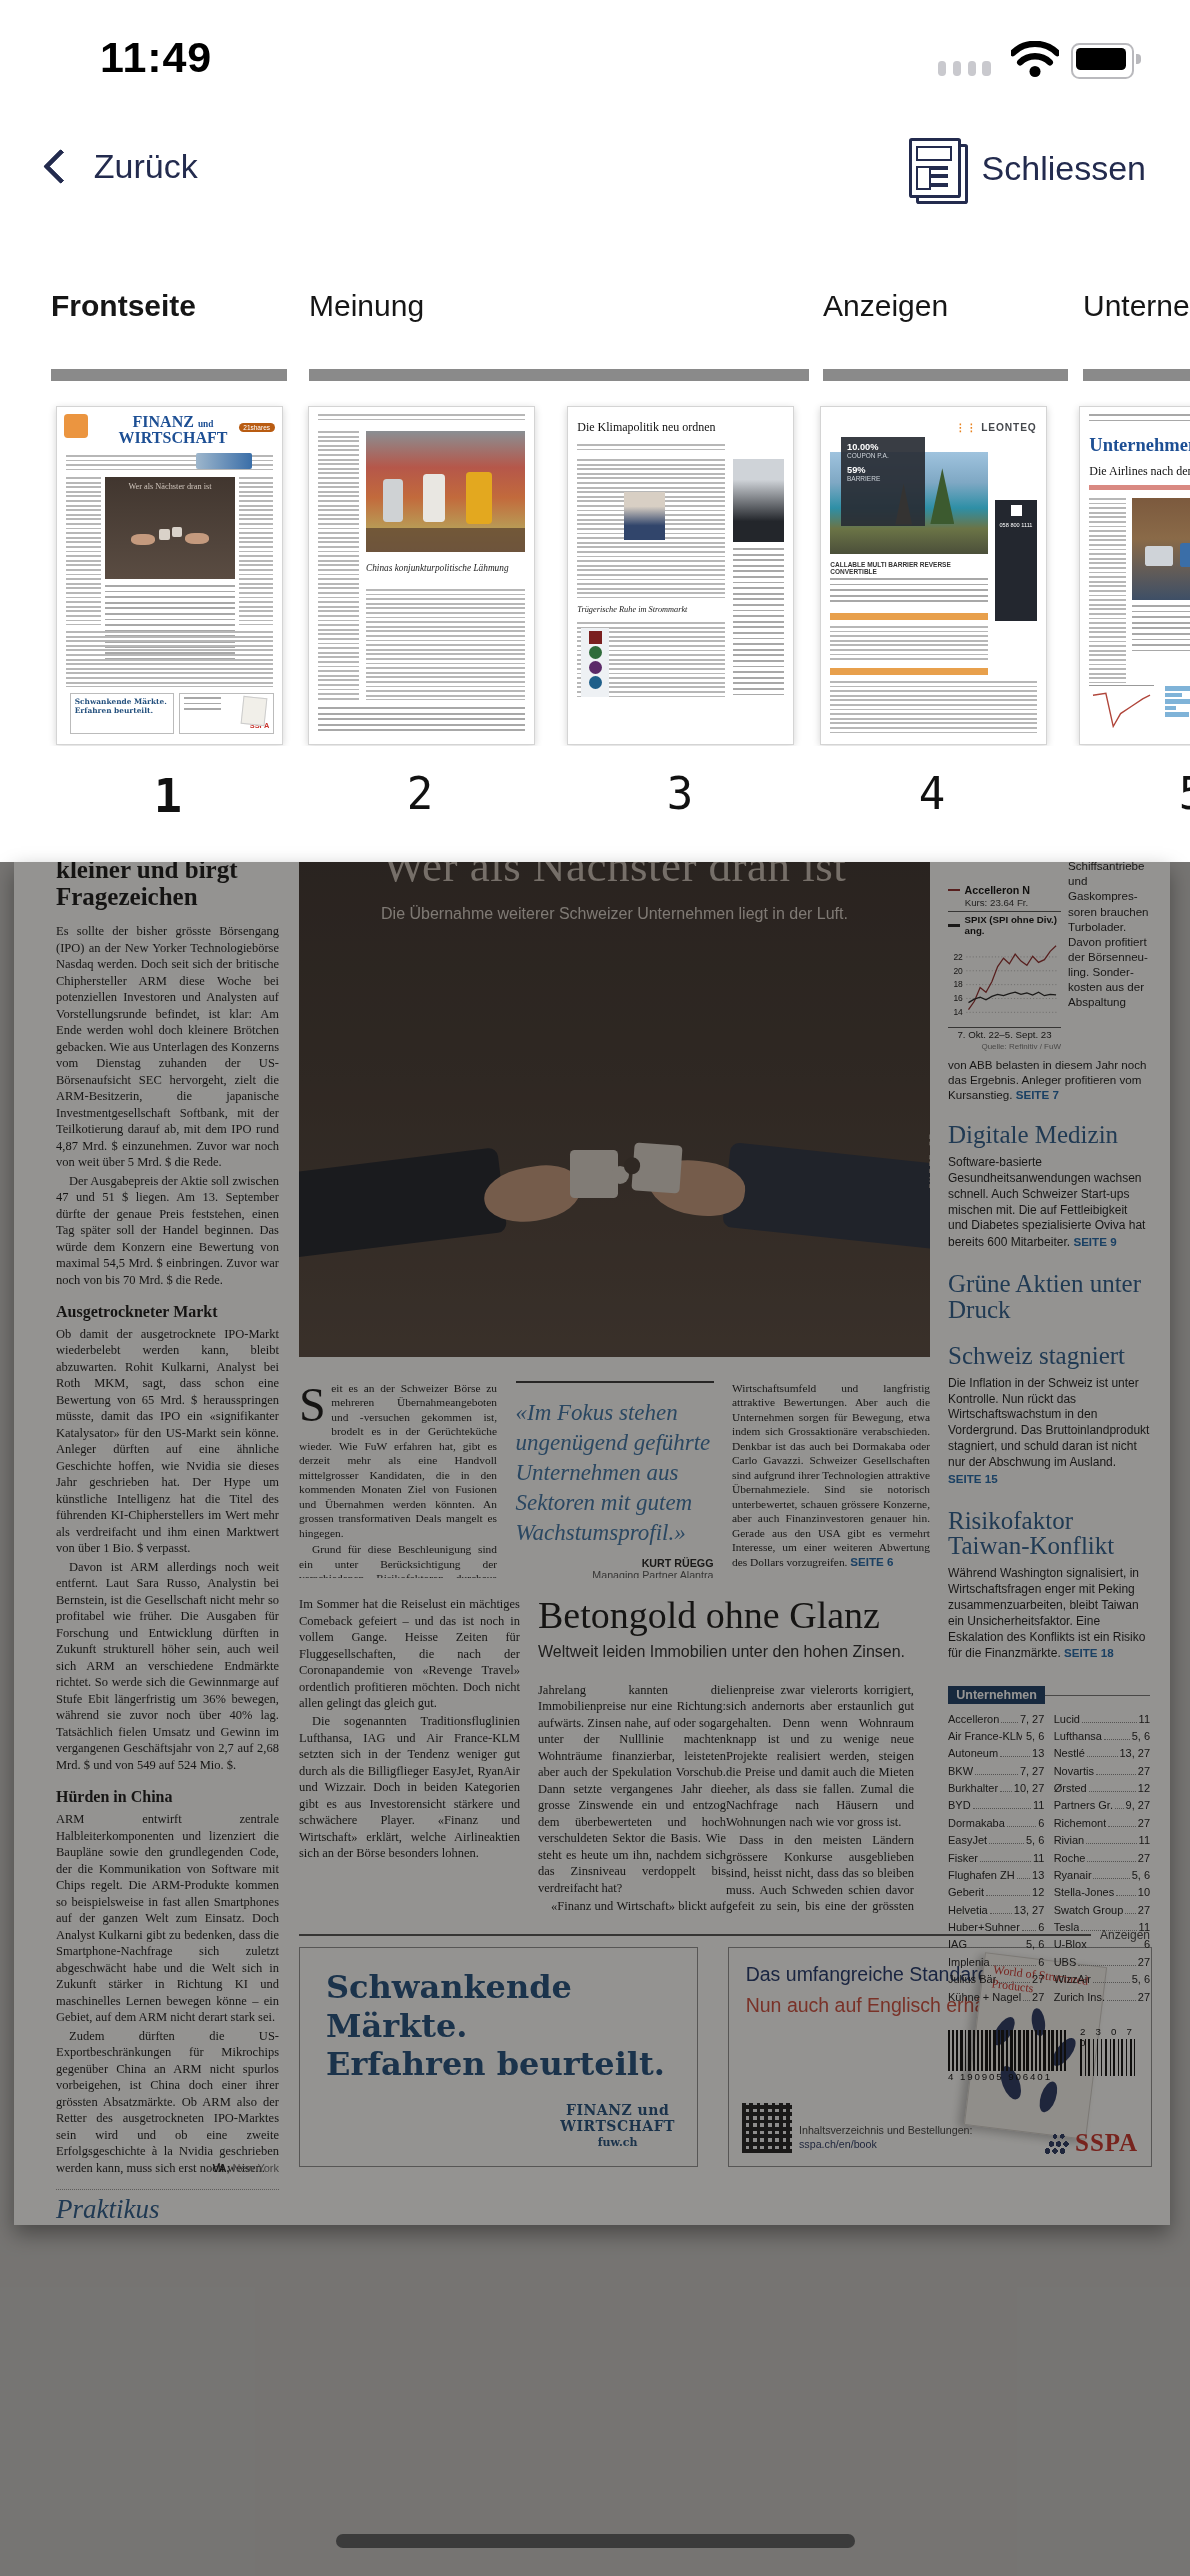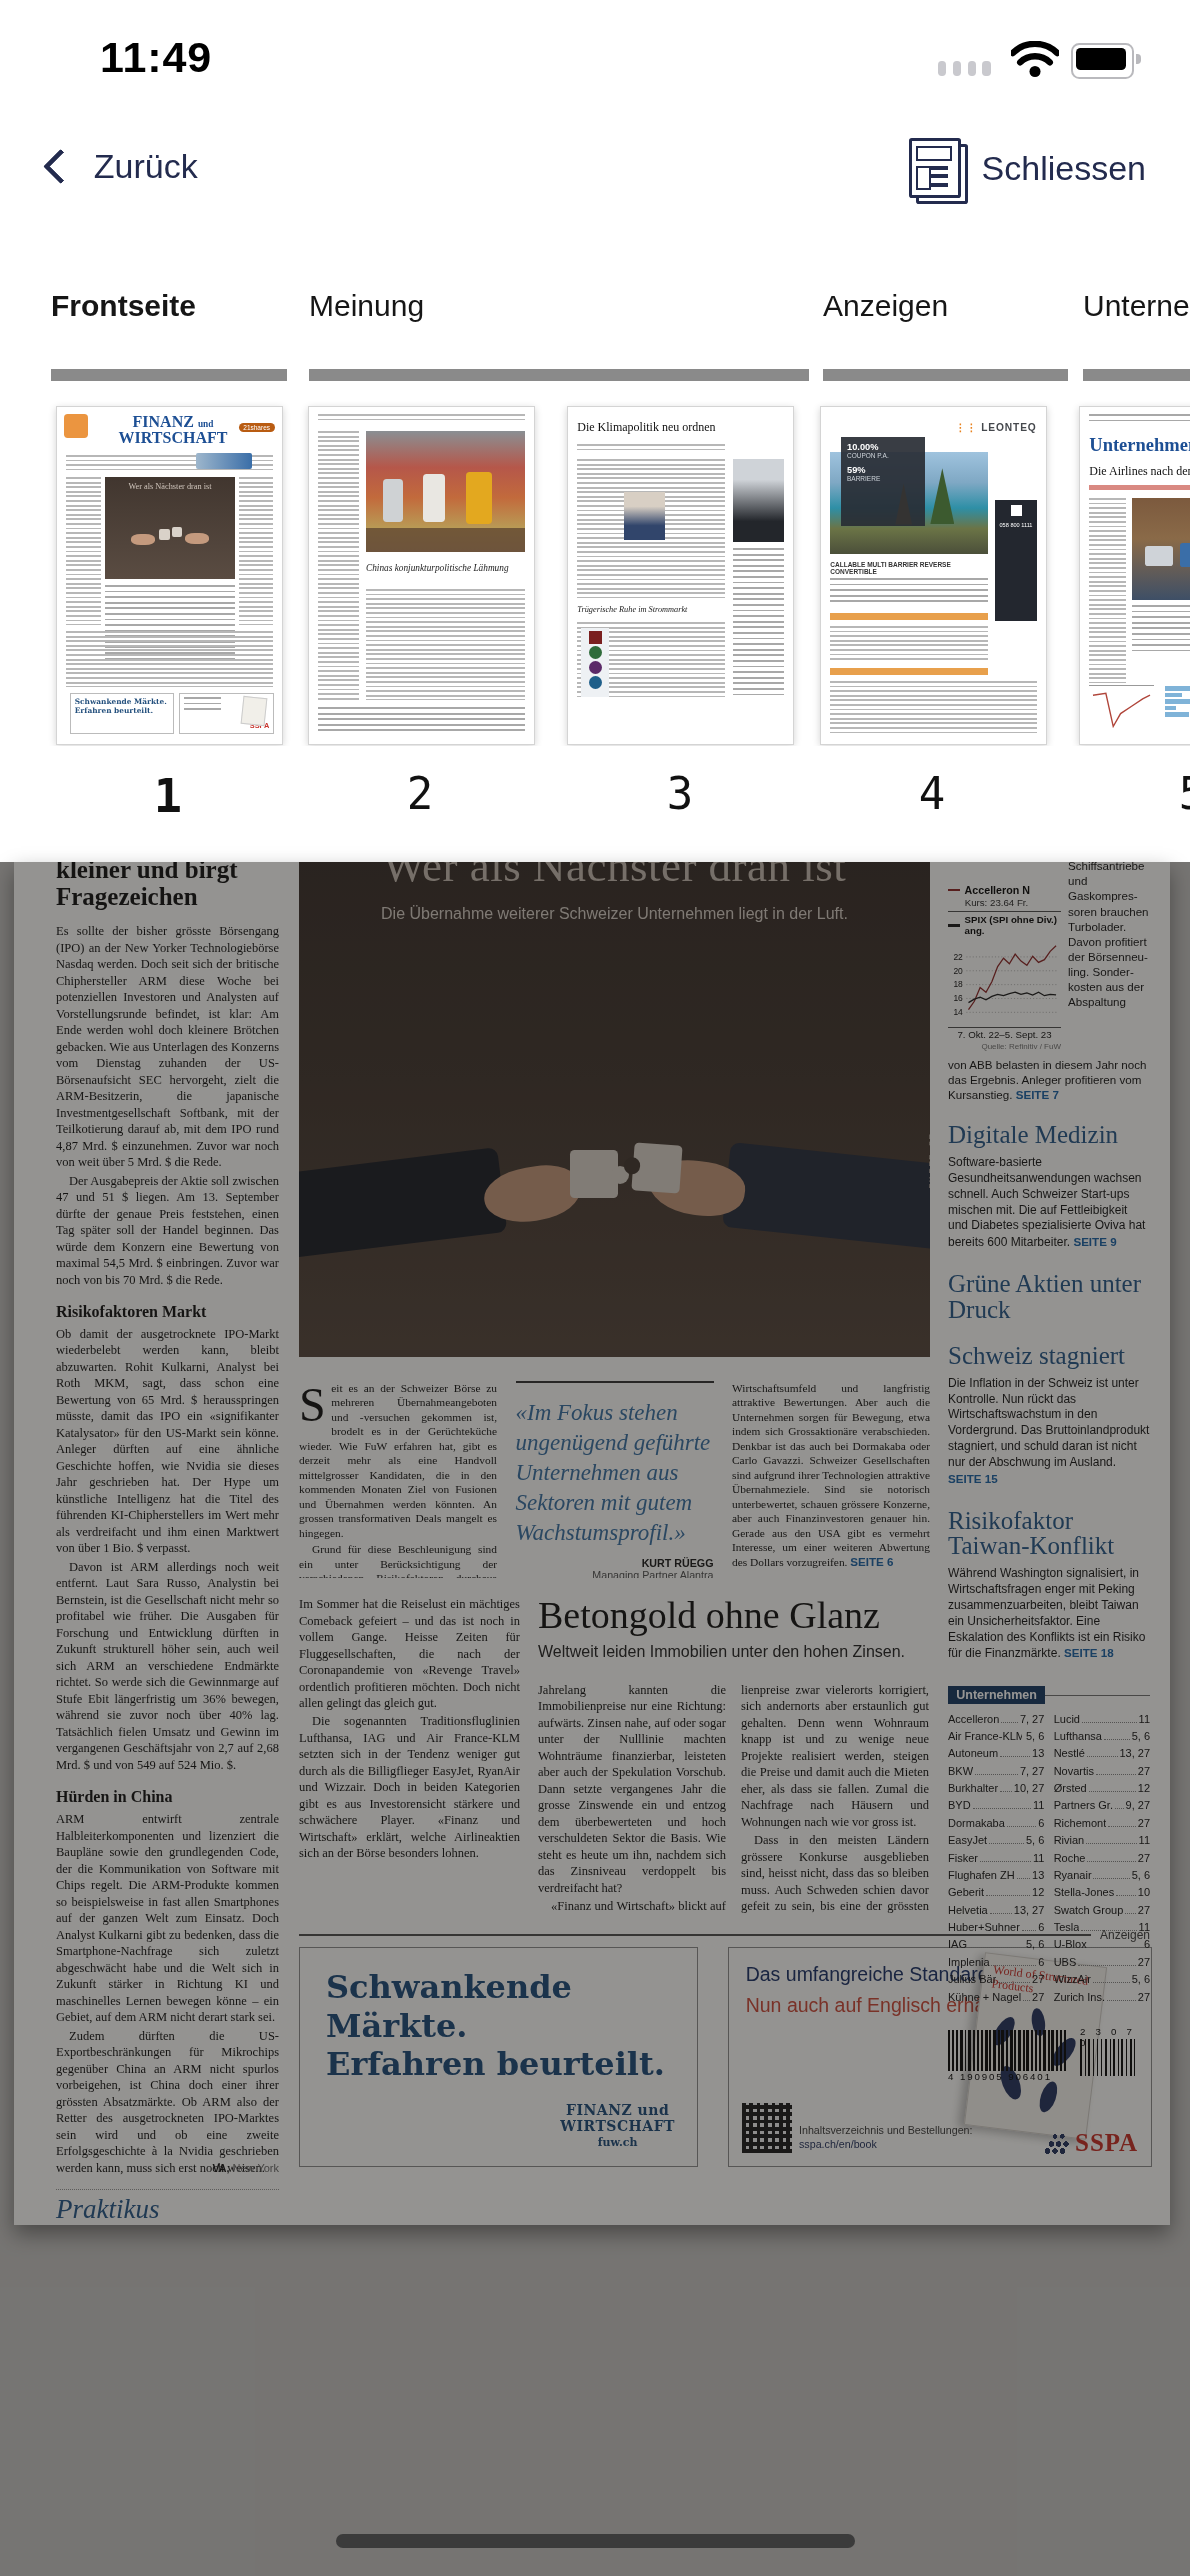--- a/index.html
+++ b/index.html
@@ -106,21 +106,21 @@
   #quote-auth{font-family:"Liberation Sans",sans-serif;font-weight:700;font-size:10.7px;text-align:right;margin-top:9.3px;color:#222}
   #quote-role{font-family:"Liberation Sans",sans-serif;font-size:10.7px;text-align:right;color:#555}
 
   
   #articles{position:absolute;left:285px;top:734px;width:631px;height:320px;overflow:hidden}
   #airlines{position:absolute;left:0;top:0;width:221px}
   #airlines h3{font-size:29px;line-height:1.05;font-weight:400;margin:0 0 24px}
   #beton{position:absolute;left:239px;top:0;width:391px}
   #beton h3{font-size:38px;line-height:1;font-weight:400;margin:0 0 9.3px}
   #beton-sub{font-family:"Liberation Sans",sans-serif;font-size:16px;color:#2b2b2b;margin:0 0 20.4px}
-  #beton-cols{display:flex;gap:15px}
+  #beton-cols{display:flex;gap:0}
   #beton-cols>div{width:188px}
 
   
   #ad-rule{position:absolute;left:285px;top:1066px;width:851px;display:flex;align-items:center;gap:9.3px;z-index:2}
   #ad-rule .ln{flex:1;height:1.9px;background:#555}
   #ad-rule .lbl{font-family:"Liberation Sans",sans-serif;font-size:12px;color:#444}
   #ad-left{position:absolute;left:285px;top:1085px;width:397px;height:218px;border:0.9px solid #8f8f8f;background:#fcfcfa}
   #ad-left .big{font-family:"DejaVu Serif",serif;font-weight:700;color:#25517e;font-size:32px;line-height:1.2;margin:20.4px 0 0 26px}
   #fuw-logo{position:absolute;right:22px;bottom:16.7px;text-align:center;color:#25517e;font-family:"DejaVu Serif",serif;font-weight:700}
   #fuw-logo .a{font-size:14px;letter-spacing:0.5px}
@@ -365,21 +365,21 @@
 </div>
 
 <div id="reader" class="abs">
   <div id="paper">
 
     <div id="left-col">
       <h2>ARM-IPO wird kleiner und birgt Fragezeichen</h2>
       <div class="jtext">
         <p class="noind">Es sollte der bisher grösste Börsengang (IPO) an der New Yorker Technologiebörse Nasdaq werden. Doch seit sich der britische Chiphersteller ARM diese Woche bei potenziellen Investoren und Analysten auf Vorstellungsrunde befindet, ist klar: Am Ende werden wohl doch kleinere Brötchen gebacken. Wie aus Unterlagen des Konzerns vom Dienstag zuhanden der US-Börsenaufsicht SEC hervorgeht, zielt die ARM-Besitzerin, die japanische Investmentgesellschaft Softbank, mit der Teilkotierung darauf ab, mit dem IPO rund 4,87 Mrd. $ einzunehmen. Zuvor war noch von weit über 5 Mrd. $ die Rede.</p>
         <p>Der Ausgabepreis der Aktie soll zwischen 47 und 51 $ liegen. Am 13. September dürfte der genaue Preis feststehen, einen Tag später soll der Handel beginnen. Das würde dem Konzern eine Bewertung von maximal 54,5 Mrd. $ einbringen. Zuvor war noch von bis 70 Mrd. $ die Rede.</p>
-        <div class="subhead">Risikofaktoren Markt</div>
+        <div class="subhead">Ausgetrockneter Markt</div>
         <p class="noind">Ob damit der ausgetrocknete IPO-Markt wiederbelebt werden kann, bleibt abzuwarten. Rohit Kulkarni, Analyst bei Roth MKM, sagt, dass schon eine Bewertung von 65 Mrd. $ herausspringen müsste, damit das IPO ein «signifikanter Katalysator» für den US-Markt sein könne. Anleger dürften auf eine ähnliche Geschichte hoffen, wie Nvidia sie dieses Jahr geschrieben hat. Der Hype um künstliche Intelligenz hat die Titel des führenden KI-Chipherstellers im Wert mehr als verdreifacht und ihm einen Marktwert von über 1 Bio. $ verpasst.</p>
         <p>Davon ist ARM allerdings noch weit entfernt. Laut Sara Russo, Analystin bei Bernstein, ist die Gesellschaft nicht mehr so profitabel wie früher. Die Ausgaben für Forschung und Entwicklung dürften in Zukunft strukturell höher sein, auch weil sich ARM an verschiedene Endmärkte richtet. So werde sich die Gewinnmarge auf Stufe Ebit längerfristig um 36% bewegen, während sie zuvor noch über 40% lag. Tatsächlich fielen Umsatz und Gewinn im vergangenen Geschäftsjahr von 2,7 auf 2,68 Mrd. $ und von 549 auf 524 Mio. $.</p>
         <div class="subhead">Hürden in China</div>
         <p class="noind">ARM entwirft zentrale Halbleiterkomponenten und lizenziert die Baupläne sowie den grundlegenden Code, der die Kommunikation von Software mit Chips regelt. Die ARM-Produkte kommen so beispielsweise in fast allen Smartphones auf der ganzen Welt zum Einsatz. Doch Analyst Kulkarni gibt zu bedenken, dass die Smartphone-Nachfrage sich zuletzt abgeschwächt habe und die Welt sich in Zukunft stärker in Richtung KI und maschinelles Lernen bewegen könne – ein Gebiet, auf dem ARM nicht derart stark sei.</p>
         <p>Zudem dürften die US-Exportbeschränkungen für Mikrochips gegenüber China an ARM nicht spurlos vorbeigehen, ist China doch einer ihrer grössten Absatzmärkte. Ob ARM also der Retter des ausgetrockneten IPO-Marktes sein wird und ob eine zweite Erfolgsgeschichte à la Nvidia geschrieben werden kann, muss sich erst noch weisen.</p>
       </div>
       <div id="byline">
         <b>VA,</b><span> New York</span>
       </div>
       <div id="index-list">

